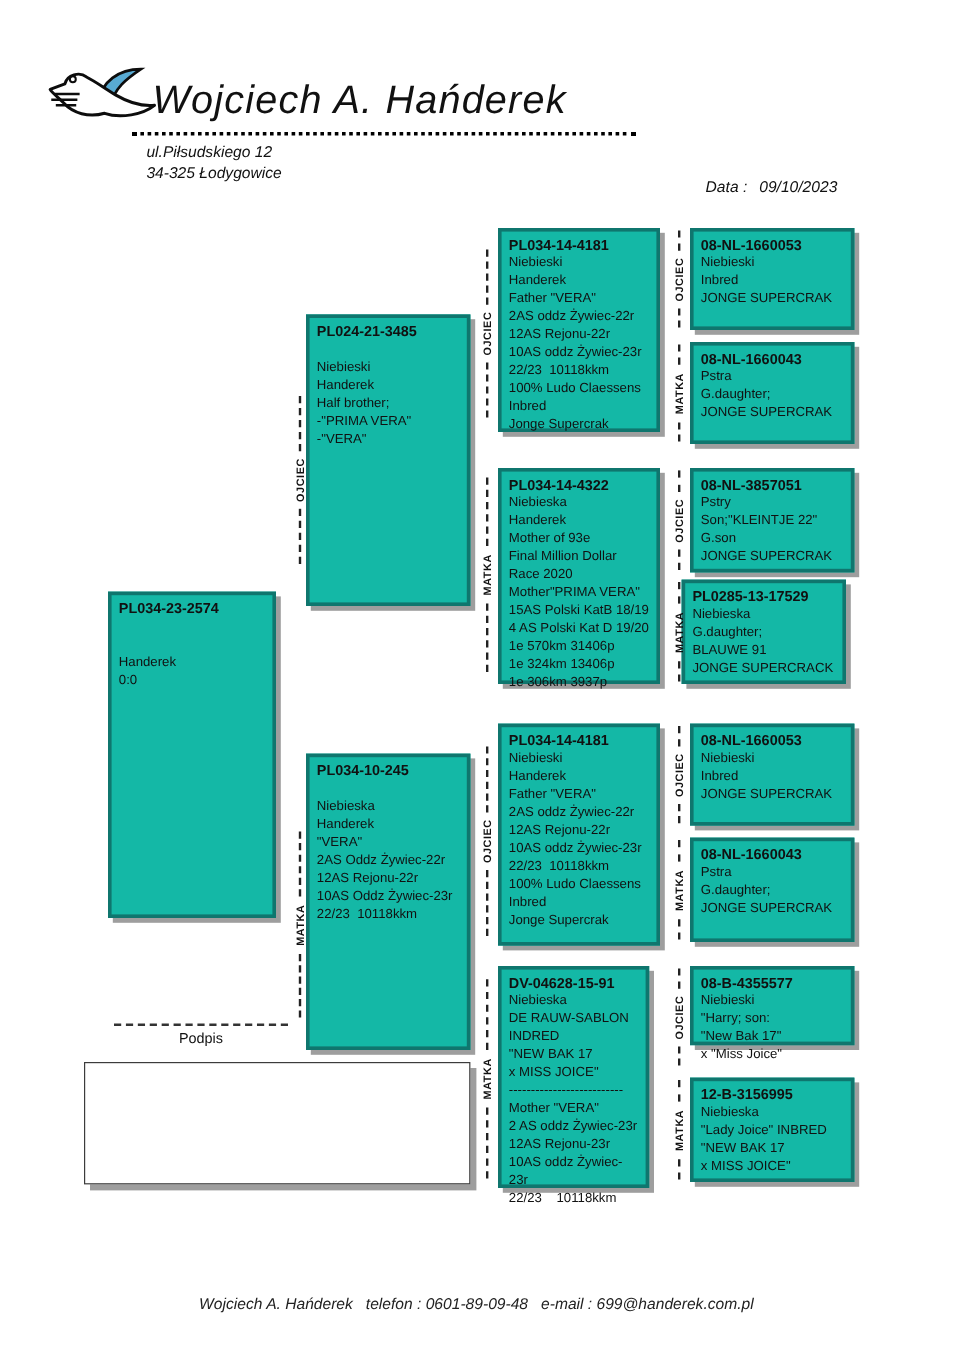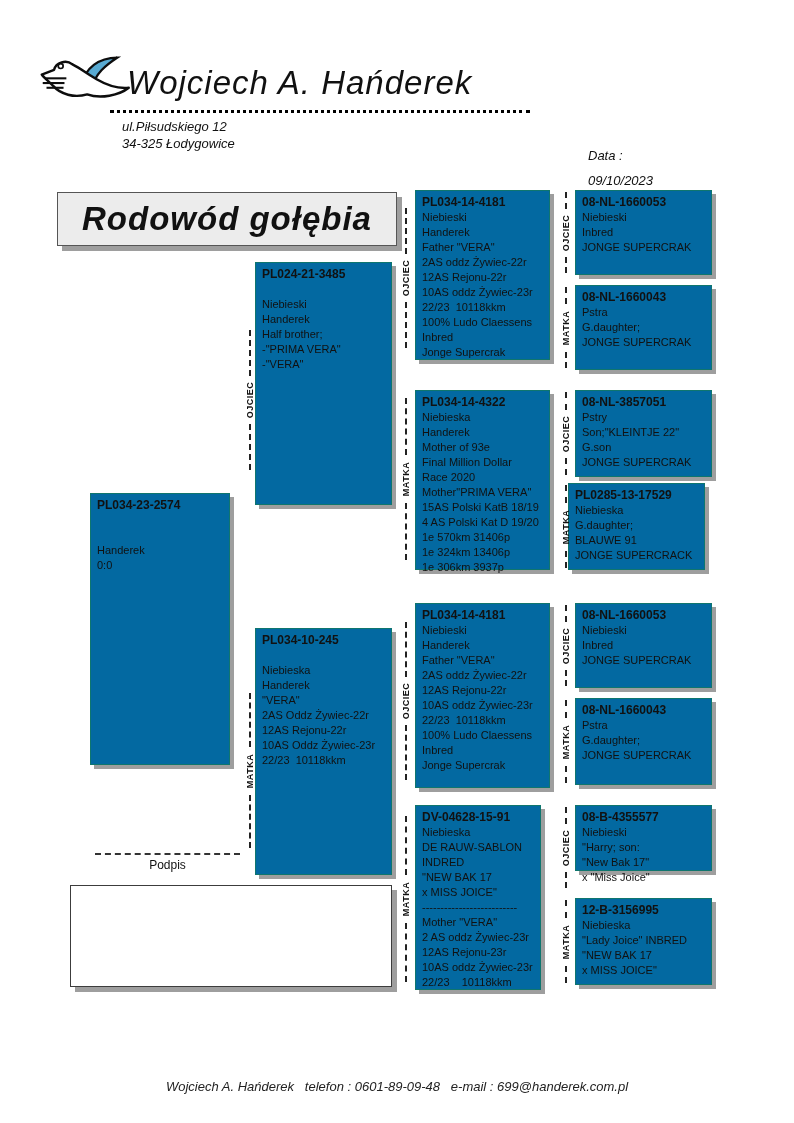--- a/index.html
+++ b/index.html
@@ -5,35 +5,35 @@
   html,body{margin:0;padding:0;background:#fff;}
   .page{position:relative;width:794px;height:1123px;background:#fff;overflow:hidden;
         font-family:"Liberation Sans",sans-serif;color:#111;}
 
   
   .logo{position:absolute;left:38px;top:50px;width:104px;height:68px;}
   .breeder-name{position:absolute;left:127px;top:64px;font-size:33px;font-weight:normal;
                 font-style:italic;letter-spacing:1px;white-space:nowrap;}
   .name-underline{position:absolute;left:110px;top:110px;width:420px;border-top:3px dotted #000;}
   .address{position:absolute;left:122px;top:118px;font-size:13px;font-style:italic;line-height:17px;white-space:pre-line;}
-  .date-row{position:absolute;left:588px;top:148px;font-size:13px;font-style:italic;display:flex;gap:10px;flex-direction:column;}
+  .date-row{position:absolute;left:588px;top:148px;font-size:13px;font-style:italic;display:flex;gap:10px;}
 
   
   .title-box{position:absolute;left:57px;top:192px;width:338px;height:52px;background:#ececec;
              border:1px solid #555;box-shadow:5px 5px 0 #9e9e9e;display:flex;align-items:center;justify-content:center;}
   .title-box .t{font-size:33px;font-weight:bold;font-style:italic;letter-spacing:1px;}
 
   
   .photo-box{position:absolute;left:50px;top:323px;width:190px;height:148px;border:2px dashed #555;
              display:flex;align-items:center;justify-content:center;text-align:center;}
   .photo-box .ph{font-family:"DejaVu Serif",serif;font-weight:bold;font-size:27px;color:#a8a8a8;
                  line-height:1.2;white-space:pre-line;}
 
   
-  .pbox{position:absolute;background:#0369a1;border:1px solid #0f766e;box-shadow:4px 4px 0 #9e9e9e;
+  .pbox{position:absolute;background:#14b8a6;border:3px solid #0f766e;box-shadow:4px 4px 0 #9e9e9e;
         padding:4px 6px;box-sizing:border-box;}
   .pbox .bid{font-size:12px;font-weight:bold;line-height:15px;white-space:pre;}
   .pbox .blines{font-size:11px;line-height:15px;white-space:pre-wrap;}
 
   
   .rel{position:absolute;width:14px;display:flex;flex-direction:column;align-items:center;}
   .rel .dash{flex:1;width:0;border-left:2px dashed #222;}
   .rel .rwrap{height:44px;width:14px;position:relative;margin:2px 0;}
   .rel .rtxt{position:absolute;left:50%;top:50%;transform:translate(-50%,-50%) rotate(-90deg);
              font-size:9px;font-weight:bold;letter-spacing:.5px;white-space:nowrap;}
@@ -63,23 +63,20 @@
   </svg>
   <div class="breeder-name">Wojciech A. Hańderek</div>
   <div class="name-underline"></div>
   <div class="address">ul.Piłsudskiego 12
 34-325 Łodygowice</div>
   <div class="date-row">
     <span>Data :</span>
     <span>09/10/2023</span>
   </div>
 
-  <div class="title-box">
-    <span class="t">Rodowód gołębia</span>
-  </div>
 
 
   <div class="pbox" style="left:90px;top:493px;width:140px;height:272px;">
     <div class="bid">PL034-23-2574</div>
     <div class="blines">
 
 Handerek
 0:0</div>
   </div>
 

